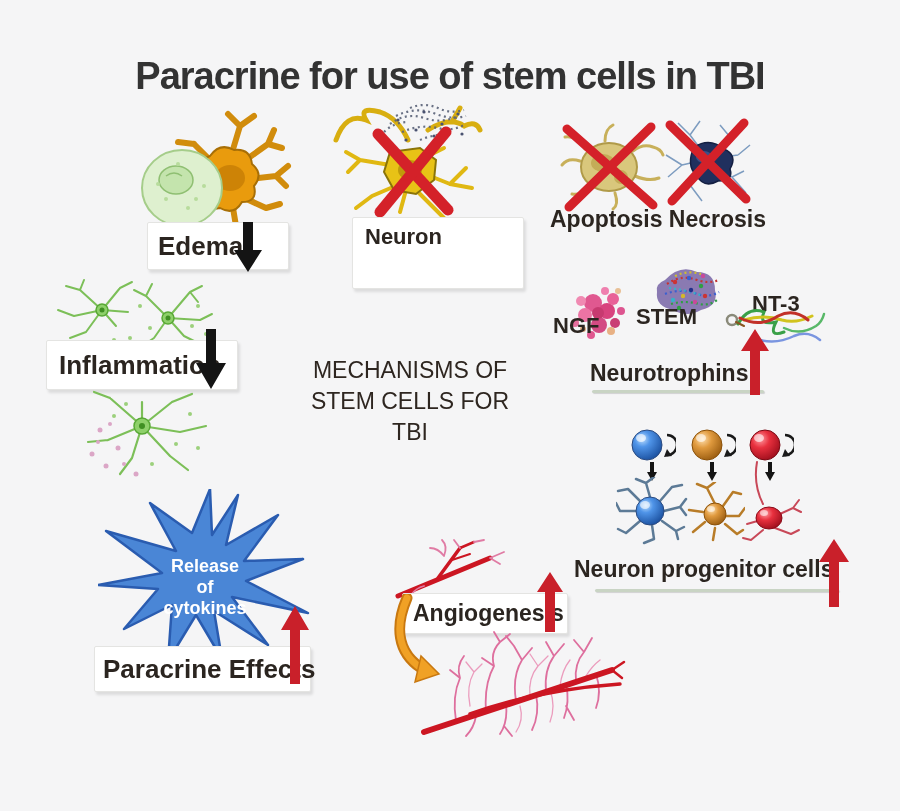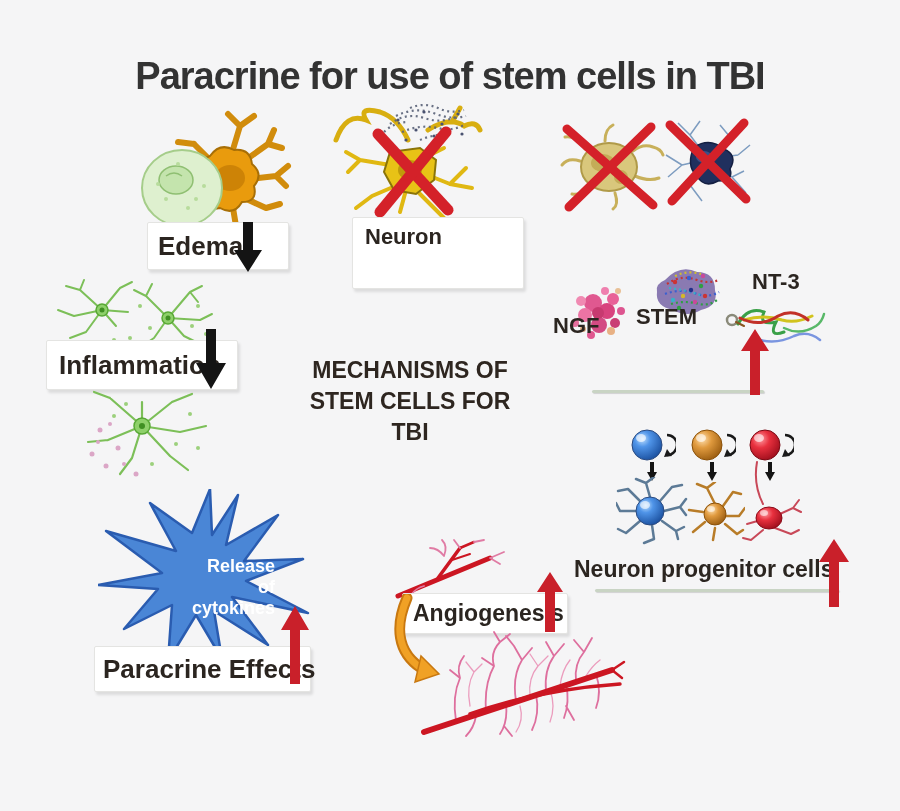--- a/index.html
+++ b/index.html
@@ -22,48 +22,48 @@
   #apop-illus{left:555px;top:121px;}
   #necro-illus{left:660px;top:115px;}
   #apopnec-label{left:550px;top:206px;font-size:23px;}
   
   #inflam-top-illus{left:50px;top:276px;}
   #inflam-box{left:46px;top:340px;width:190px;height:48px;}
   #inflam-box .lbl{font-size:26px;padding-left:12px;}
   #inflam-arrow{left:195px;top:327px;z-index:3;}
   #inflam-bot-illus{left:80px;top:386px;}
   
-  #center-label{left:276px;top:355px;width:268px;text-align:center;font-size:23px;line-height:31px;font-weight:700;color:#2e2620;}
+  #center-label{left:276px;top:355px;width:268px;text-align:center;font-size:23px;line-height:31px;font-weight:400;color:#2e2620;}
   #center-label span{display:block;}
   
   #ngf-illus{left:563px;top:281px;}
   #ngf-label{left:547px;top:313px;font-size:22px;margin-left:6px;}
   #bdnf-illus{left:645px;top:260px;}
   #bdnf-label{left:636px;top:304px;font-size:22px;}
-  #nt3-label{left:752px;top:269px;font-size:22px;}
+  #nt3-label{left:752px;top:291px;font-size:22px;}
   #nt3-illus{left:724px;top:298px;}
   #neurotrophins-label{left:590px;top:360px;font-size:23px;}
   #neurotrophins-underline{left:592px;top:390px;width:172px;height:3px;background:#c9d4c4;border-radius:2px;box-shadow:1px 1px 1px rgba(0,0,0,0.15);}
   #neurotrophins-arrow{left:739px;top:327px;z-index:3;}
   
   #sphere-blue{left:630px;top:426px;}
   #sphere-orange{left:690px;top:426px;}
   #sphere-red{left:748px;top:426px;}
   #mini-arrow-1{left:646px;top:460px;}
   #mini-arrow-2{left:706px;top:460px;}
   #mini-arrow-3{left:764px;top:460px;}
   #astrocyte-illus{left:616px;top:477px;}
   #microglia2-illus{left:687px;top:482px;}
   #redneuron-illus{left:741px;top:460px;}
   #progenitor-label{left:574px;top:556px;font-size:23px;}
   #progenitor-underline{left:595px;top:589px;width:244px;height:3px;background:#c9d4c4;border-radius:2px;box-shadow:1px 1px 1px rgba(0,0,0,0.15);}
   #progenitor-arrow{left:817px;top:537px;z-index:3;}
   
   #starburst-illus{left:98px;top:489px;}
-  #burst-text{left:135px;top:556px;width:140px;text-align:right;font-size:18px;line-height:21px;font-weight:700;color:#fff;z-index:2;}
+  #burst-text{left:135px;top:556px;width:140px;text-align:center;font-size:18px;line-height:21px;font-weight:700;color:#fff;z-index:2;}
   #burst-text span{display:block;}
   #paracrine-box{left:94px;top:646px;width:215px;height:44px;}
   #paracrine-box .lbl{font-size:26px;padding-left:8px;}
   #paracrine-arrow{left:279px;top:604px;z-index:3;}
   
   #vessel-top-illus{left:394px;top:538px;}
   #angio-box{left:402px;top:593px;width:164px;height:39px;}
   #angio-box .lbl{font-size:23px;padding-left:10px;}
   #angio-arrow{left:535px;top:570px;z-index:3;}
   #curved-arrow{left:393px;top:594px;z-index:2;}
@@ -198,20 +198,21 @@
       <path d="M48,44 L72,62 M72,62 L86,78 M72,62 L84,56"></path>
       <path d="M48,44 L78,40 M78,40 L90,30"></path>
     </g>
     <path d="M34,32 Q50,22 64,34 Q78,40 70,54 Q74,66 58,66 Q44,74 36,60 Q26,50 34,32 Z" fill="#20305e" stroke="#141f42" stroke-width="1.5"></path>
     <ellipse cx="44" cy="42" rx="8" ry="6" fill="#3c5088"></ellipse>
     <g stroke="#d42129" stroke-width="9" stroke-linecap="round">
       <path d="M10,10 L86,84"></path>
         <path d="M84,8 L12,86"></path>
     </g>
   </svg>
+  <div class="abs lbl" id="apopnec-label">Apoptosis Necrosis</div>
 
   <svg class="abs" id="inflam-top-illus" width="168" height="74" viewBox="0 0 168 74">
     <g stroke="#7cbf58" stroke-width="2" stroke-linecap="round" fill="none">
       <path d="M52,34 L30,14 M30,14 L16,10 M30,14 L34,4"></path>
       <path d="M52,34 L70,12 M70,12 L82,6"></path>
       <path d="M52,34 L24,40 M24,40 L8,34"></path>
       <path d="M52,34 L36,56 M36,56 L20,62"></path>
       <path d="M52,34 L66,50 M52,34 L78,36"></path>
       <path d="M118,42 L96,20 M96,20 L84,14 M96,20 L102,8"></path>
       <path d="M118,42 L140,16 M140,16 L152,10 M140,16 L148,26"></path>
@@ -327,20 +328,21 @@
     <circle cx="8" cy="22" r="5" fill="none" stroke="#8a8a7a" stroke-width="2.5"></circle>
     <g fill="none" stroke-linecap="round">
       <path d="M14,26 Q24,8 40,14 Q34,28 52,24 Q44,40 60,34" stroke="#3aa048" stroke-width="3"></path>
       <path d="M20,22 Q40,16 58,22 Q72,26 88,18" stroke="#d2c31e" stroke-width="3"></path>
       <path d="M16,20 Q36,30 54,18 Q70,10 84,22" stroke="#c23028" stroke-width="3"></path>
       <path d="M30,40 Q50,48 70,38 Q84,32 96,42" stroke="#7a95e0" stroke-width="2.5"></path>
       <path d="M60,30 Q76,38 92,28 Q98,24 100,16" stroke="#58b868" stroke-width="2.5"></path>
       <path d="M12,24 L20,28" stroke="#885520" stroke-width="2"></path>
     </g>
   </svg>
+  <div class="abs lbl" id="neurotrophins-label">Neurotrophins</div>
   <div class="abs" id="neurotrophins-underline"></div>
   <svg class="abs" id="neurotrophins-arrow" width="32" height="70" viewBox="0 0 32 70">
     <polygon points="16,2 30,24 21,24 21,68 11,68 11,24 2,24" fill="#c9202a"></polygon>
   </svg>
 
   <svg class="abs" id="sphere-blue" width="46" height="40" viewBox="0 0 46 40">
     <circle cx="17" cy="19" r="15" fill="url(#gBlue)" stroke="#2a4a80" stroke-width="1"></circle>
     <ellipse cx="11" cy="12" rx="5" ry="4" fill="#fff" opacity="0.65"></ellipse>
     <g>
         <path d="M37,9 a9,9 0 0 1 0,20" stroke="#1a1a1a" stroke-width="2.5" fill="none"></path>

